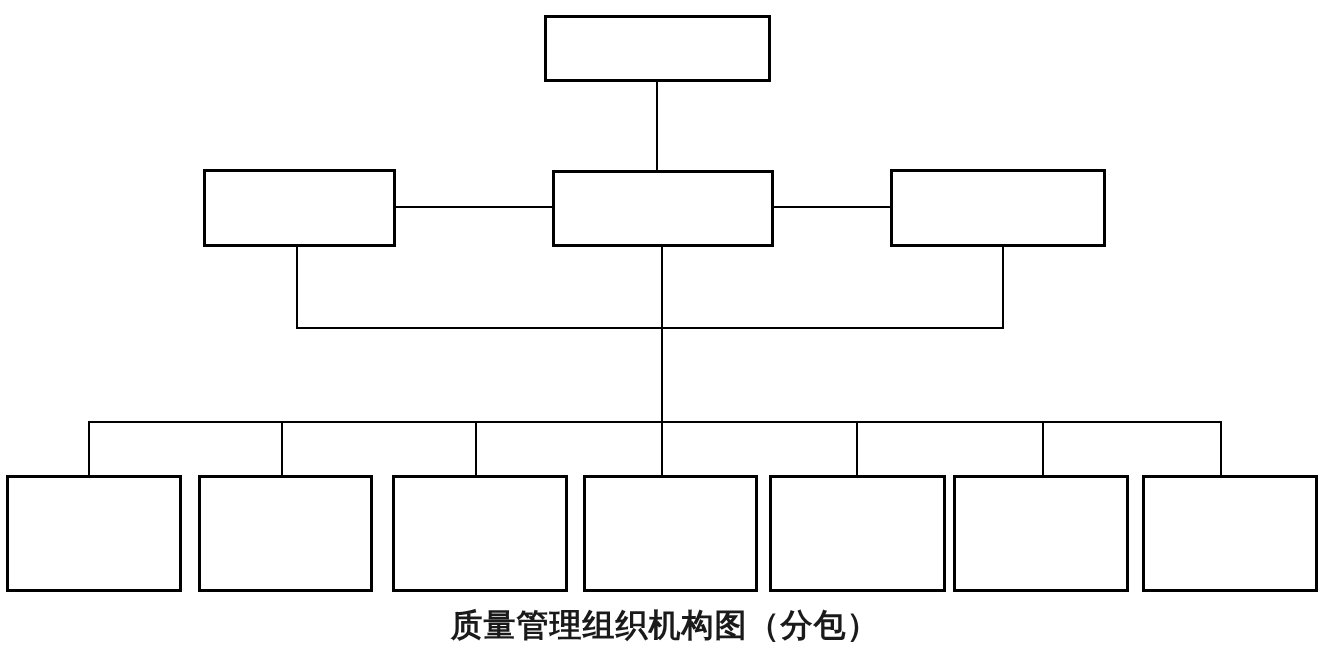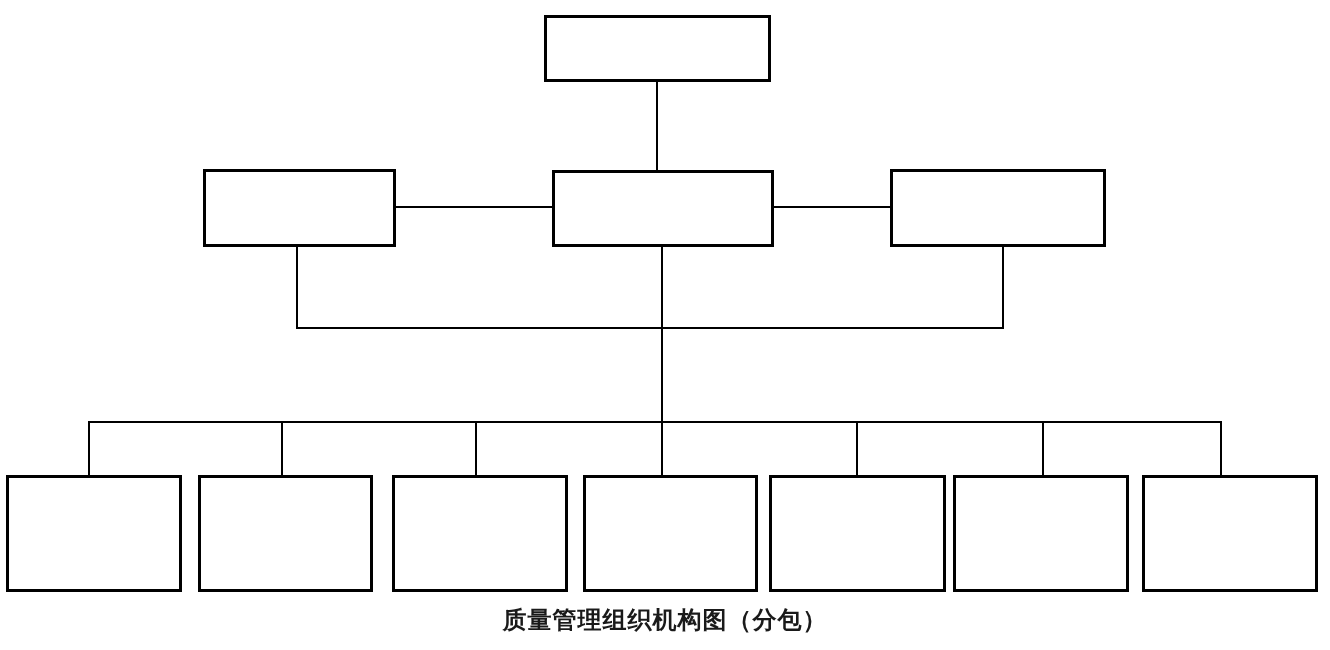--- a/index.html
+++ b/index.html
@@ -29,21 +29,21 @@
   .line {
     position: absolute;
     background: #000000;
   }
   .caption {
     position: absolute;
     left: 0;
     right: 0;
     top: 604px;
     text-align: center;
-    font-size: 24px;
+    font-size: 32px;
     font-weight: bold;
     color: #1a1a1a;
     letter-spacing: 1px;
   }
 </style>
 </head>
 <body>
 
 <div class="canvas">
 

